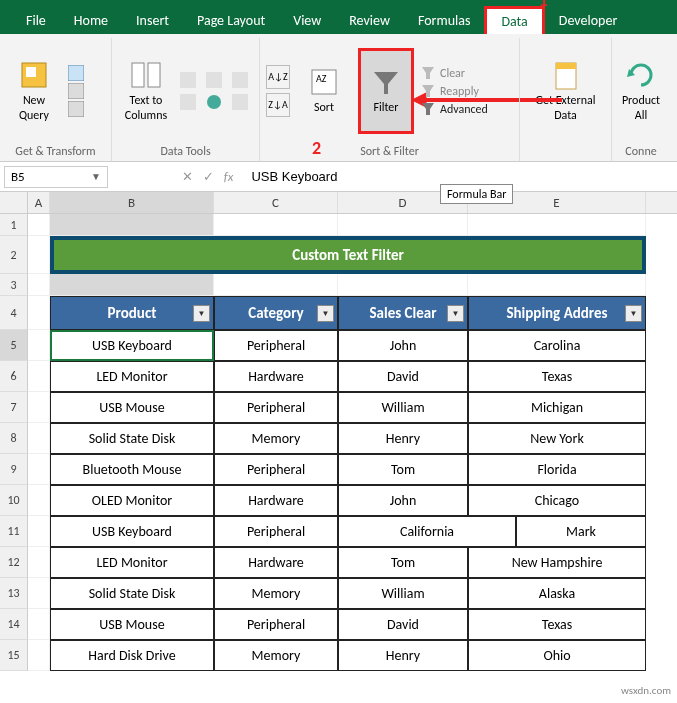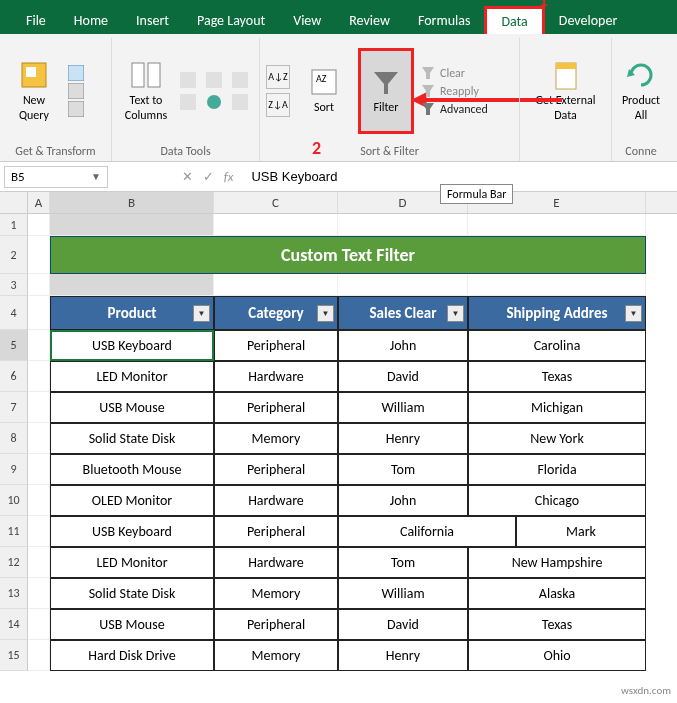--- a/index.html
+++ b/index.html
@@ -48,21 +48,21 @@
     
     .grid { display: flex; flex-direction: column; }
     .row { display: flex; }
     .rownum { width: 28px; background: #f0f0f0; border-right: 1px solid #ccc; border-bottom: 1px solid #ddd; text-align: center; font-size: 12px; color: #444; display: flex; align-items: center; justify-content: center; }
     .rownum.sel { background: #d8d8d8; }
     .cell { border-right: 1px solid #eee; border-bottom: 1px solid #eee; }
     .r-short { height: 22px; }
     .r-short .cell { height: 22px; }
     
     
-    .title-cell { background: #5a9b3c; color: #fff; font-size: 18px; font-weight: bold; text-align: center; display: flex; align-items: center; justify-content: center; height: 38px; border: 1px solid #0c4a6e; }
+    .title-cell { background: #5a9b3c; color: #fff; font-size: 15px; font-weight: bold; text-align: center; display: flex; align-items: center; justify-content: center; height: 38px; border: 4px solid #0c4a6e; }
     
     
     .thdr { background: #3b6aa0; color: #fff; font-weight: bold; height: 34px; display: flex; align-items: center; justify-content: center; border: 1px solid #222; position: relative; font-size: 15px; }
     .filter-dd { position: absolute; right: 3px; width: 17px; height: 17px; background: #eee; border: 1px solid #888; display: flex; align-items: center; justify-content: center; font-size: 8px; color: #333; cursor: pointer; }
     .tcell { height: 31px; border: 1px solid #222; display: flex; align-items: center; justify-content: center; font-size: 14px; background: #fff; }
     .tcell.sel { outline: 2px solid #1a7a3d; outline-offset: -2px; }
     
     .watermark { position: absolute; right: 6px; bottom: 6px; font-size: 11px; color: #888; }
     .arrow-red { position: absolute; stroke: #e22; fill: #e22; }
   </style>

